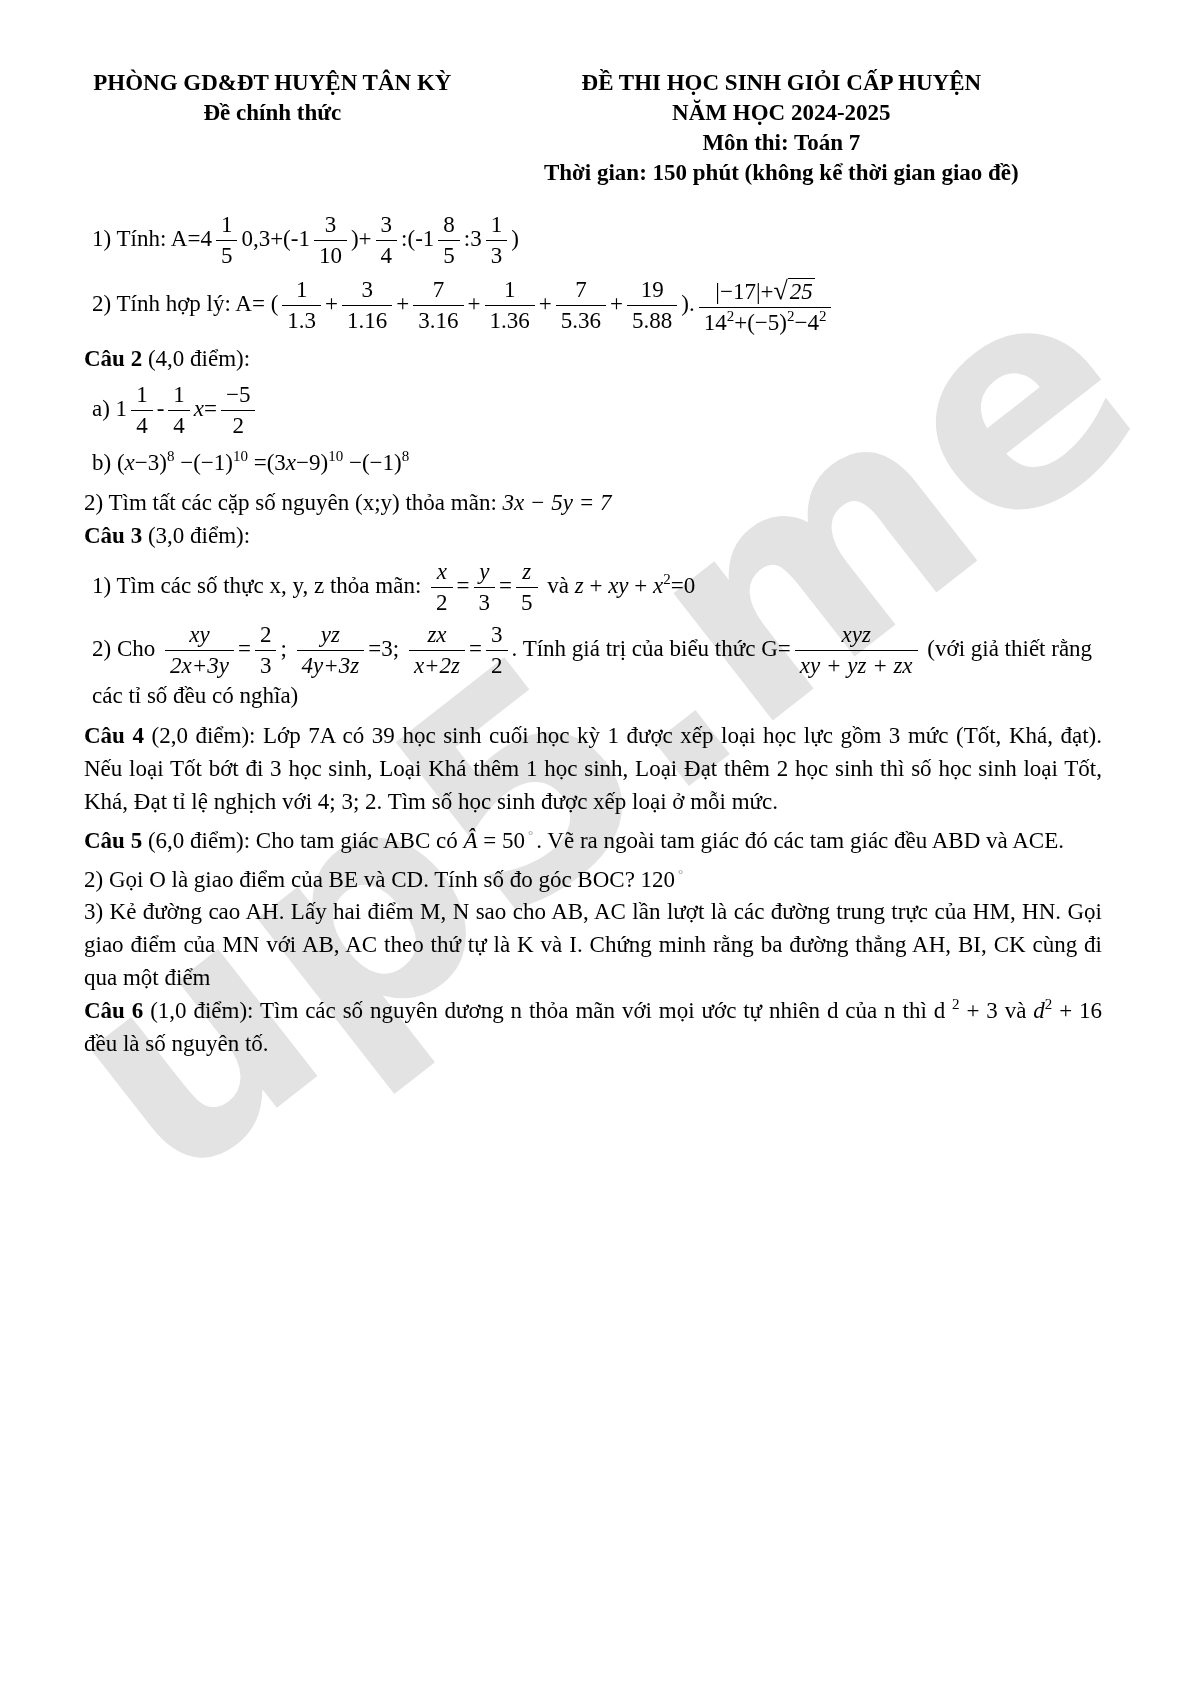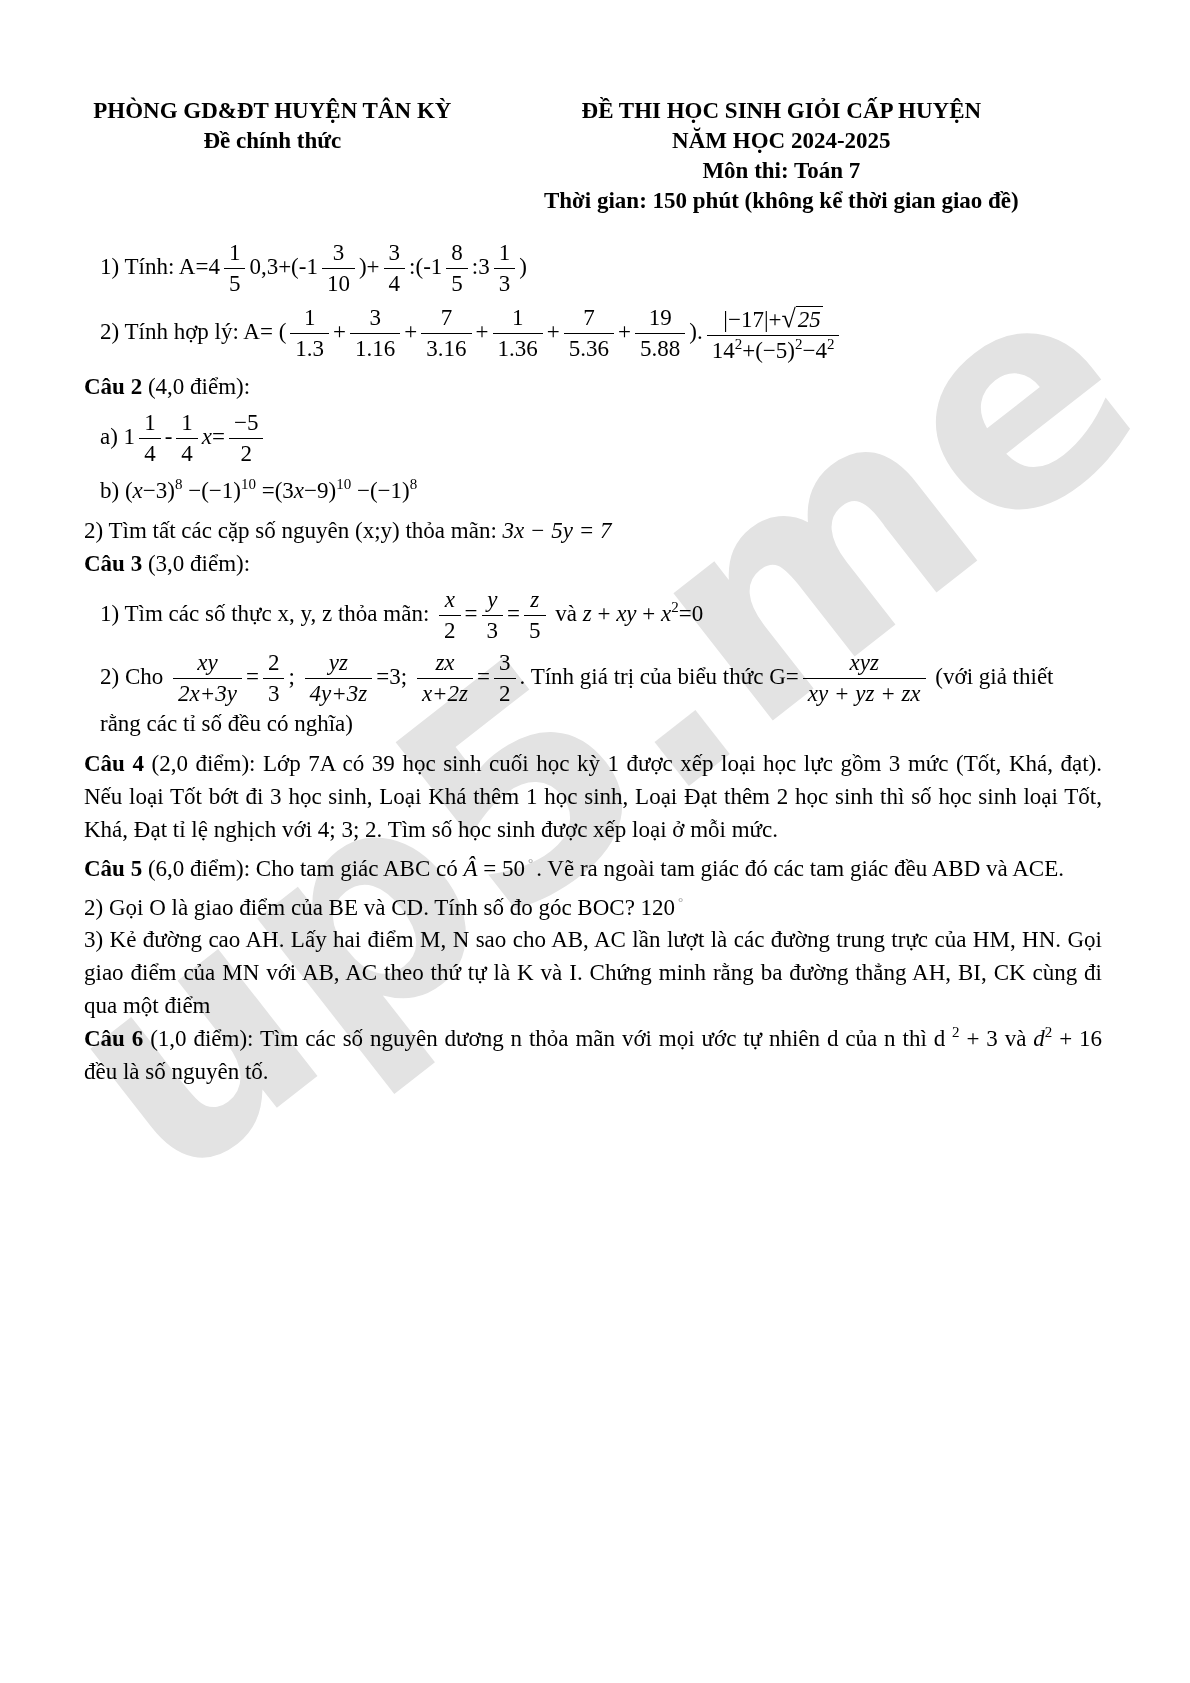--- a/index.html
+++ b/index.html
@@ -7,28 +7,28 @@
     width:1190px;height:1683px;background:#ffffff;color:#000;
     font-family:"Liberation Serif",serif;position:relative;overflow:hidden;
   }
   .watermark{
     position:absolute;left:-10px;top:610px;width:1120px;height:310px;
     line-height:310px;text-align:center;
     font-family:"DejaVu Sans",sans-serif;font-weight:700;font-size:295px;
     color:#e3e3e3;transform:rotate(-38deg);z-index:0;white-space:nowrap;
     user-select:none;
   }
-  .content{position:relative;z-index:1;padding:96px 88px 0 84px;font-size:23px;line-height:33px;}
+  .content{position:relative;z-index:1;padding:68px 88px 0 84px;font-size:23px;line-height:33px;}
   .hdr{display:flex;font-weight:bold;text-align:center;line-height:30px;margin-bottom:24px;}
   .hdr-left{width:37%;}
   .hdr-right{width:63%;text-align:center;}
   .qh{font-weight:bold;}
   .qpts{font-weight:normal;}
   .para{text-align:justify;}
-  .math-line{margin:7px 16px;white-space:nowrap;}
+  .math-line{margin:7px 8px;white-space:nowrap;}
   .frac{display:inline-block;vertical-align:middle;text-align:center;margin:0 4px;line-height:1.12;}
   .frac .num{display:block;padding:0 5px 2px;}
   .frac .den{display:block;border-top:1.6px solid #000;padding:2px 5px 0;}
   .mi{font-style:italic;}
   sup{font-size:15px;line-height:0;}
   .deg{font-size:13px;color:#999;vertical-align:super;padding:0 3px;}
   .rad{font-size:26px;}
   .radv{border-top:1.6px solid #000;padding:0 2px;font-style:italic;}
 </style>
 </head>

